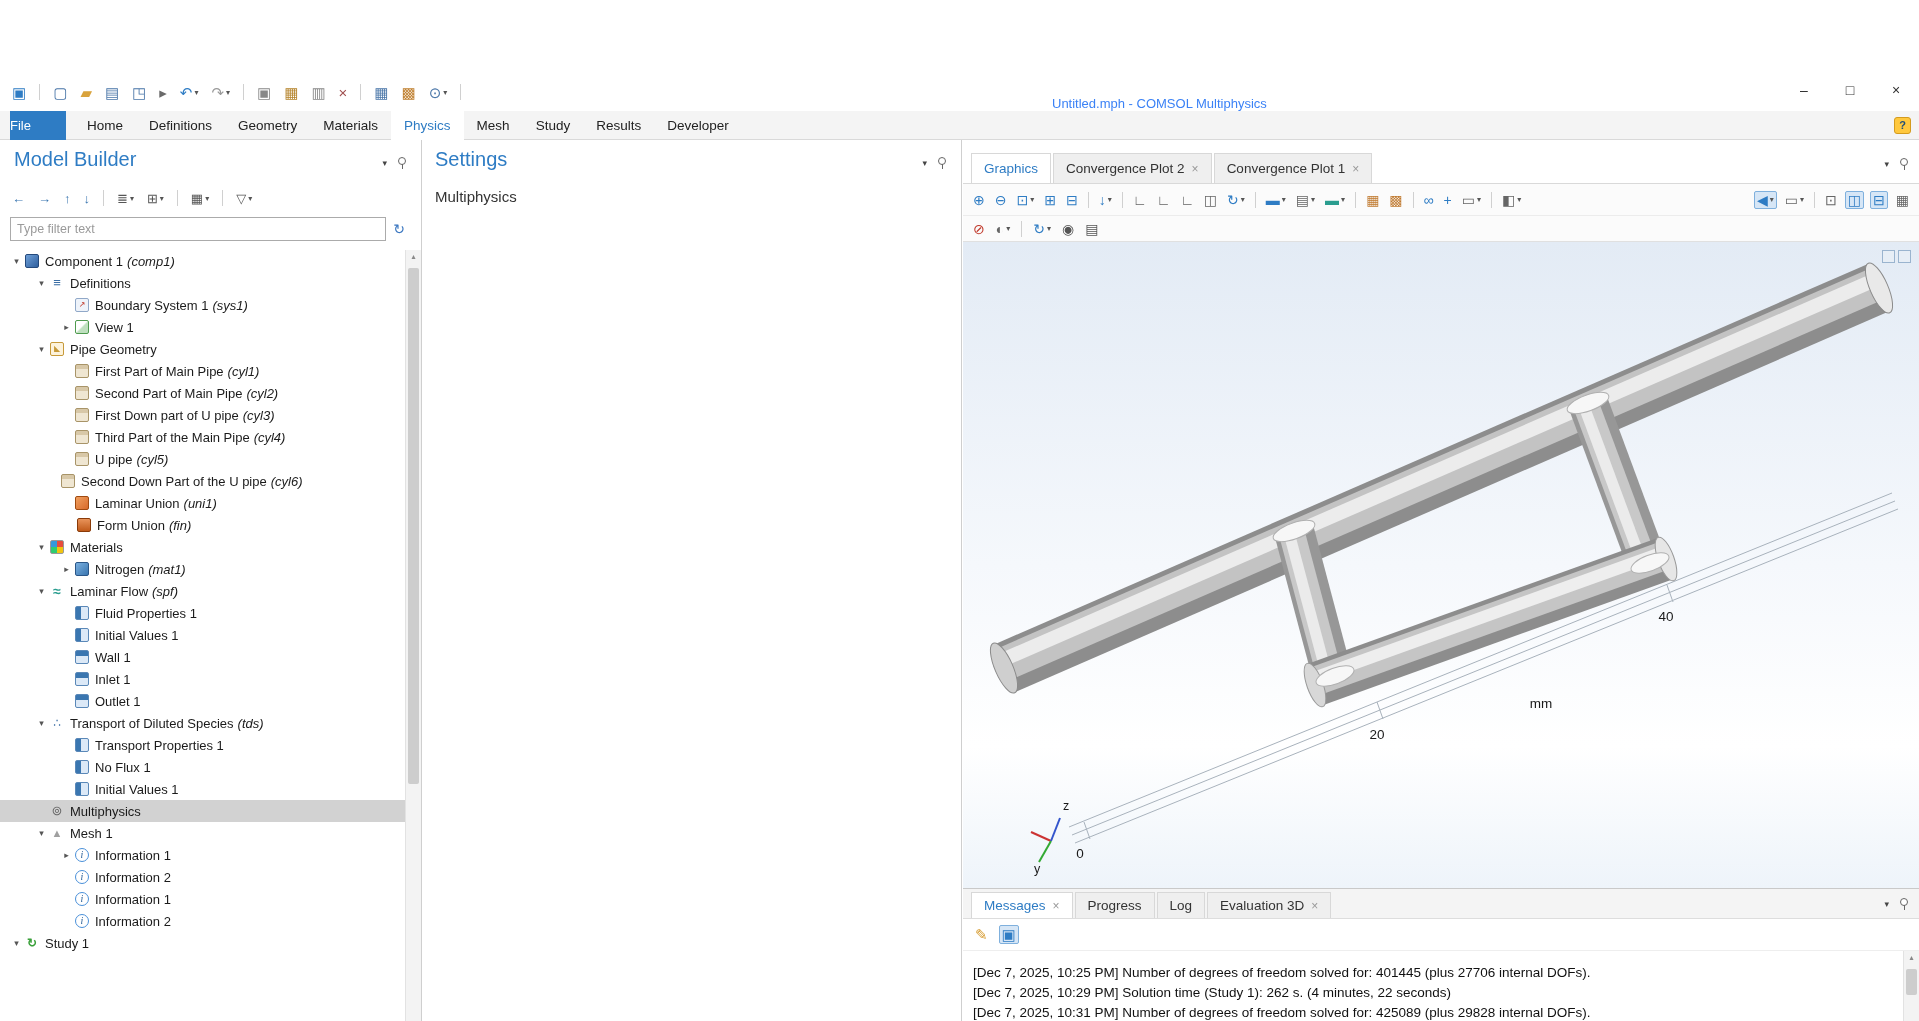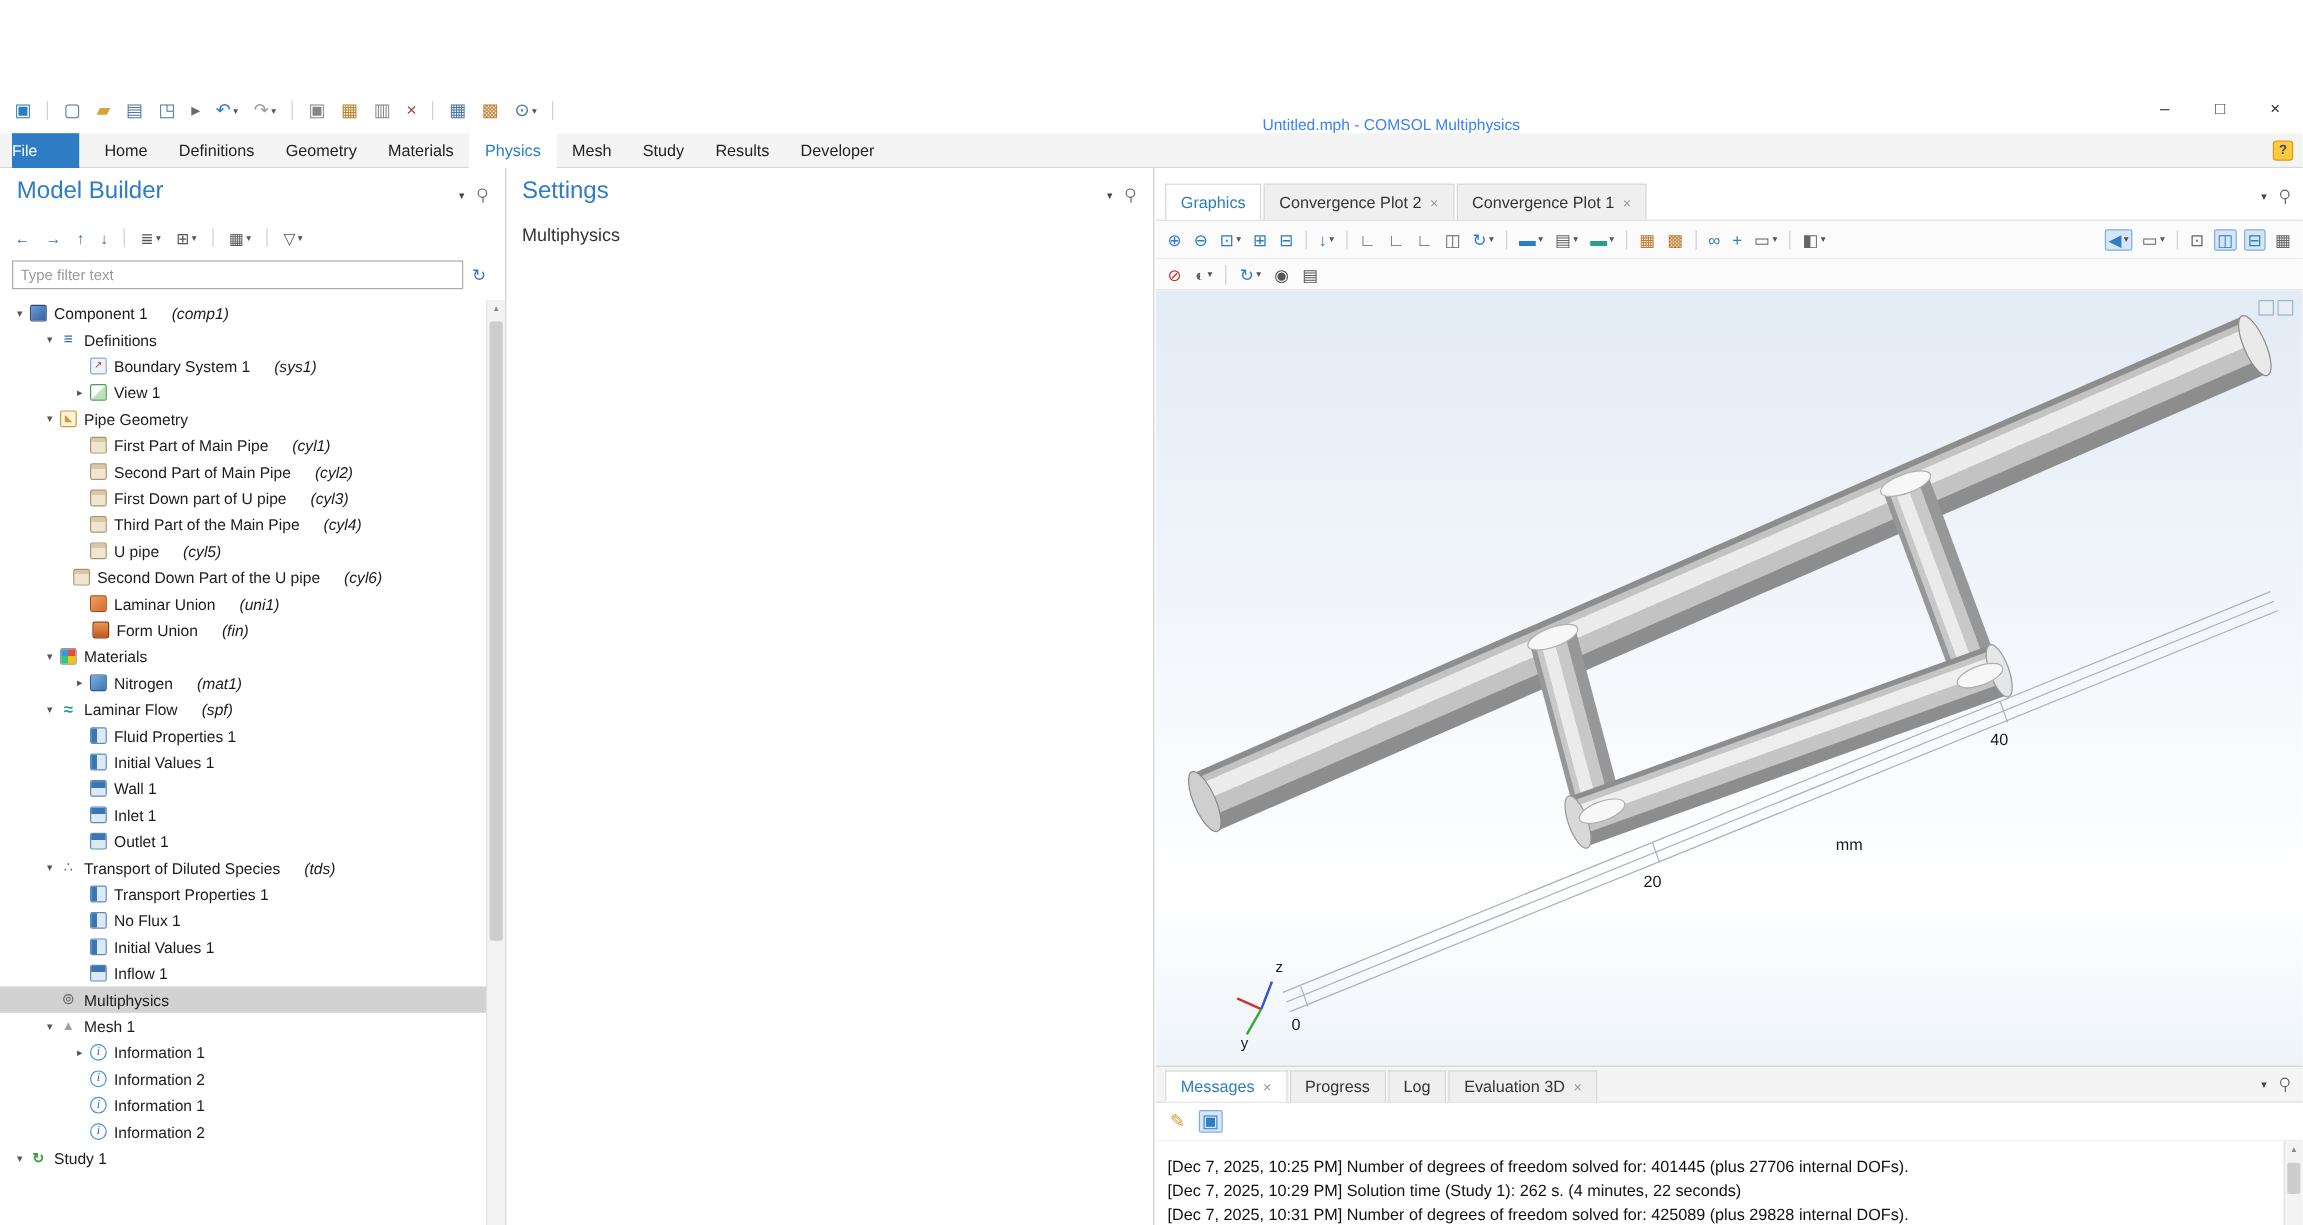--- a/index.html
+++ b/index.html
@@ -49,21 +49,21 @@
   .mb-toolbar .tb-glyph{font-size:13px}
   .filter-row{position:absolute;left:10px;top:76px;right:16px;height:26px;display:flex;align-items:center;gap:7px}
   .filter-input{flex:1;height:24px;border:1px solid #ababab;padding:0 6px;font-size:12.5px;color:#333;font-family:inherit;outline:none}
   .filter-input::placeholder{color:#9a9a9a}
   .filter-refresh{color:#3a76c0;font-size:14px}
   .model-tree{position:absolute;left:0;top:110px;right:16px;bottom:0;overflow:hidden}
   .trow{height:22px;display:flex;align-items:center;white-space:nowrap}
   .trow.selected{background:#d2d2d2}
   .texp{width:17px;font-size:9px;color:#555;text-align:center;flex:0 0 auto}
   .tlabel{font-size:13px;color:#1b1b1b}
-  .tsuffix{font-size:13px;color:#1b1b1b;font-style:italic;margin-left:20px}
+  .tsuffix{font-size:13px;color:#1b1b1b;font-style:italic;margin-left:4px}
 
   .ticon{width:14px;height:14px;display:inline-flex;align-items:center;justify-content:center;margin-right:6px;
          flex:0 0 auto;border-radius:2px;position:relative;font-size:9px;line-height:14px}
   .component-icon{background:linear-gradient(135deg,#6fa0d8,#2f5f9e);border:1px solid #24497c}
   .definitions-icon::before{content:"≡";color:#3a6ea5;font-size:13px}
   .boundary-system-icon{background:#eef3fa;border:1px solid #90a8c8}
   .boundary-system-icon::before{content:"↗";color:#c0392b;font-size:8px}
   .view-icon{background:linear-gradient(135deg,#ffffff 45%,#bfe0bf 55%);border:1px solid #4f9b4f}
   .geometry-icon{background:#fdf3dc;border:1px solid #c79a3a}
   .geometry-icon::before{content:"◣";color:#c79a3a;font-size:8px}
@@ -399,25 +399,20 @@
       <div class="trow" style="padding-left: 58px;">
         <span class="texp"></span>
         <span class="ticon physics-node-icon"></span>
         <span class="tlabel">No Flux 1</span>
       </div>
       <div class="trow" style="padding-left: 58px;">
         <span class="texp"></span>
         <span class="ticon physics-node-icon"></span>
         <span class="tlabel">Initial Values 1</span>
       </div>
-      <div class="trow" style="padding-left: 58px;">
-        <span class="texp"></span>
-        <span class="ticon boundary-node-icon"></span>
-        <span class="tlabel">Inflow 1</span>
-      </div>
       <div class="trow selected" style="padding-left: 33px;">
         <span class="texp"></span>
         <span class="ticon multiphysics-icon"></span>
         <span class="tlabel">Multiphysics</span>
       </div>
       <div class="trow" style="padding-left: 33px;">
         <span class="texp">▾</span>
         <span class="ticon mesh-icon"></span>
         <span class="tlabel">Mesh 1</span>
       </div>

